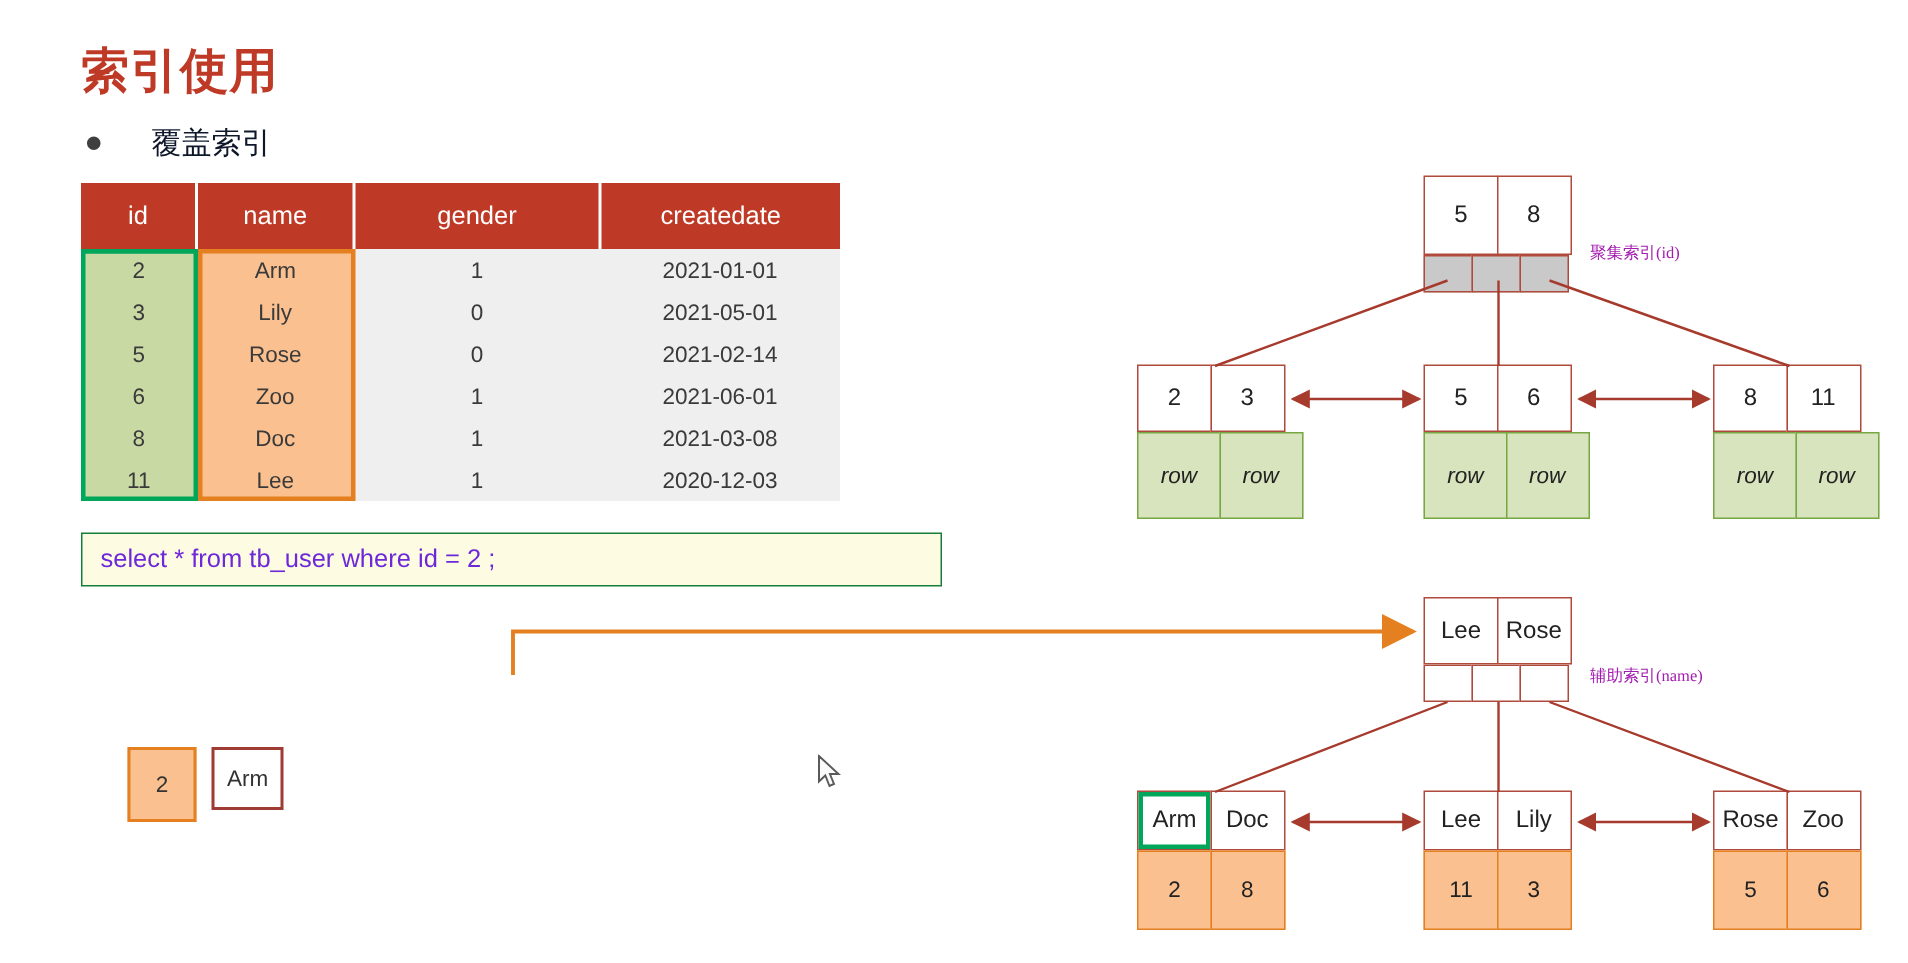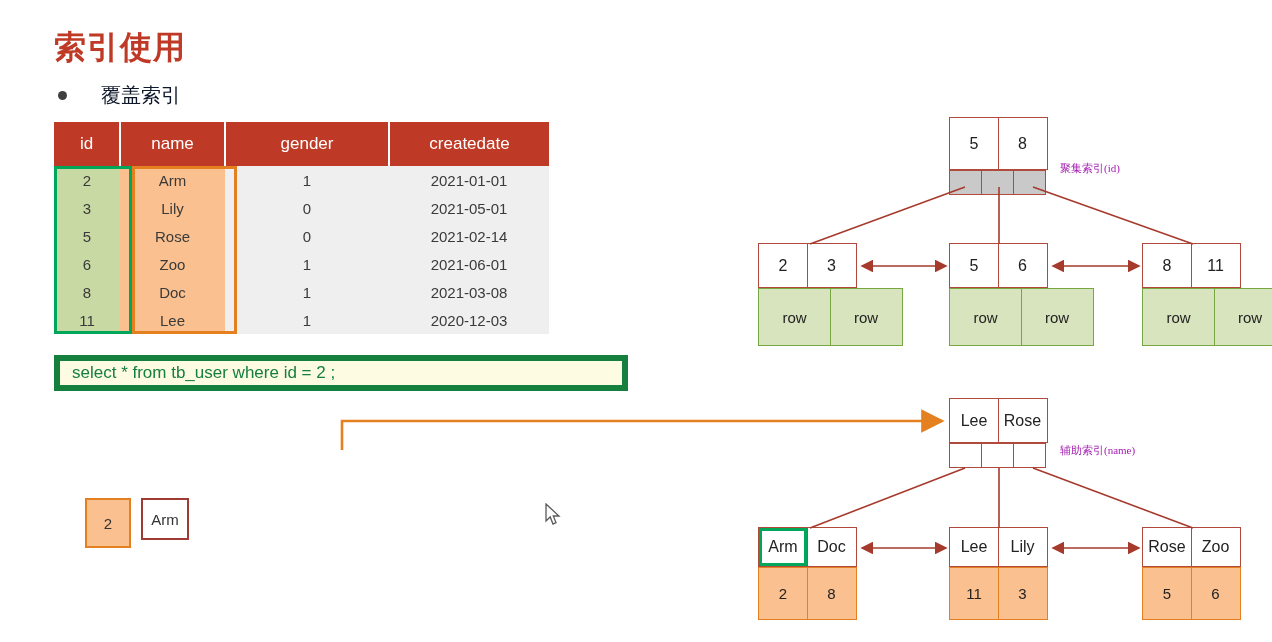--- a/index.html
+++ b/index.html
@@ -32,43 +32,43 @@
   .tbl th {
     background: #bf3a26; color: #ffffff; font-weight: normal;
     font-size: 17px; height: 44px; text-align: center;
     border-right: 2px solid #ffffff;
   }
   .tbl th:last-child { border-right: none; }
   .tbl td {
     height: 28px; text-align: center; font-size: 15px; color: #3a3a3a;
     background: #efefef;
   }
-  .col-id   { width: 66px; }
+  .col-id   { width: 77px; }
   .col-name { width: 105px; }
   .col-gen  { width: 164px; }
   .col-date { width: 160px; }
   .cell-id   { background: #c8d9a4 !important; }
   .cell-name { background: #fac08f !important; }
   .tbl tr:first-child td.cell-id   { box-shadow: inset 0 3px 0 #00a65a; }
   .hl-green-box {
     position: absolute; left: 54px; top: 166px;
     width: 78px; height: 168px;
     border: 3px solid #00a65a; pointer-events: none;
   }
   .hl-orange-box {
     position: absolute; left: 132px; top: 166px;
     width: 105px; height: 168px;
     border: 3px solid #e4801f; pointer-events: none;
   }
 
   
   .sqlbox {
     position: absolute;
-    background: #fdfbe2; border: 6px solid #15803d;
-    color: #15803d; font-size: 17px;
+    background: #fdfbe2; border: 1px solid #15803d;
+    color: #6d28d9; font-size: 17px;
     display: flex; align-items: center; padding-left: 12px;
   }
   #sql1 { left: 54px; top: 355px; width: 574px; height: 36px; }
   #sql2 { left: 54px; top: 449px; width: 574px; height: 36px; }
 
   
   .resbox {
     position: absolute; display: flex; align-items: center;
     justify-content: center; font-size: 15px; color: #333;
   }
@@ -100,21 +100,21 @@
     font-size: 15px; color: #222;
   }
   .valcell:first-child { margin-left: 0; }
   .valcell.green  { background: #d7e4bd; border: 1.5px solid #76a743; }
   .valcell.orange { background: #fac08f; border: 1.5px solid #e4801f; }
 
   .root-node .keycell { width: 50px; height: 53px; }
   .root-node .ptrcell { width: 33.4px; height: 25px; }
 
   .leaf-node .keycell { width: 50px; height: 45px; }
-  .leaf-node .valcell { width: 73px; height: 58px; }
+  .leaf-node .valcell { width: 56px; height: 58px; font-style: italic; }
   .leaf2-node .keycell { width: 50px; height: 40px; }
   .leaf2-node .valcell { width: 50px; height: 53px; }
 
   .green-hl {
     outline: 3px solid #00a65a; outline-offset: -4px;
   }
 
   .tree-label {
     position: absolute; font-size: 11px; color: #a21caf; white-space: nowrap; font-family: Liberation Serif, serif;
   }

